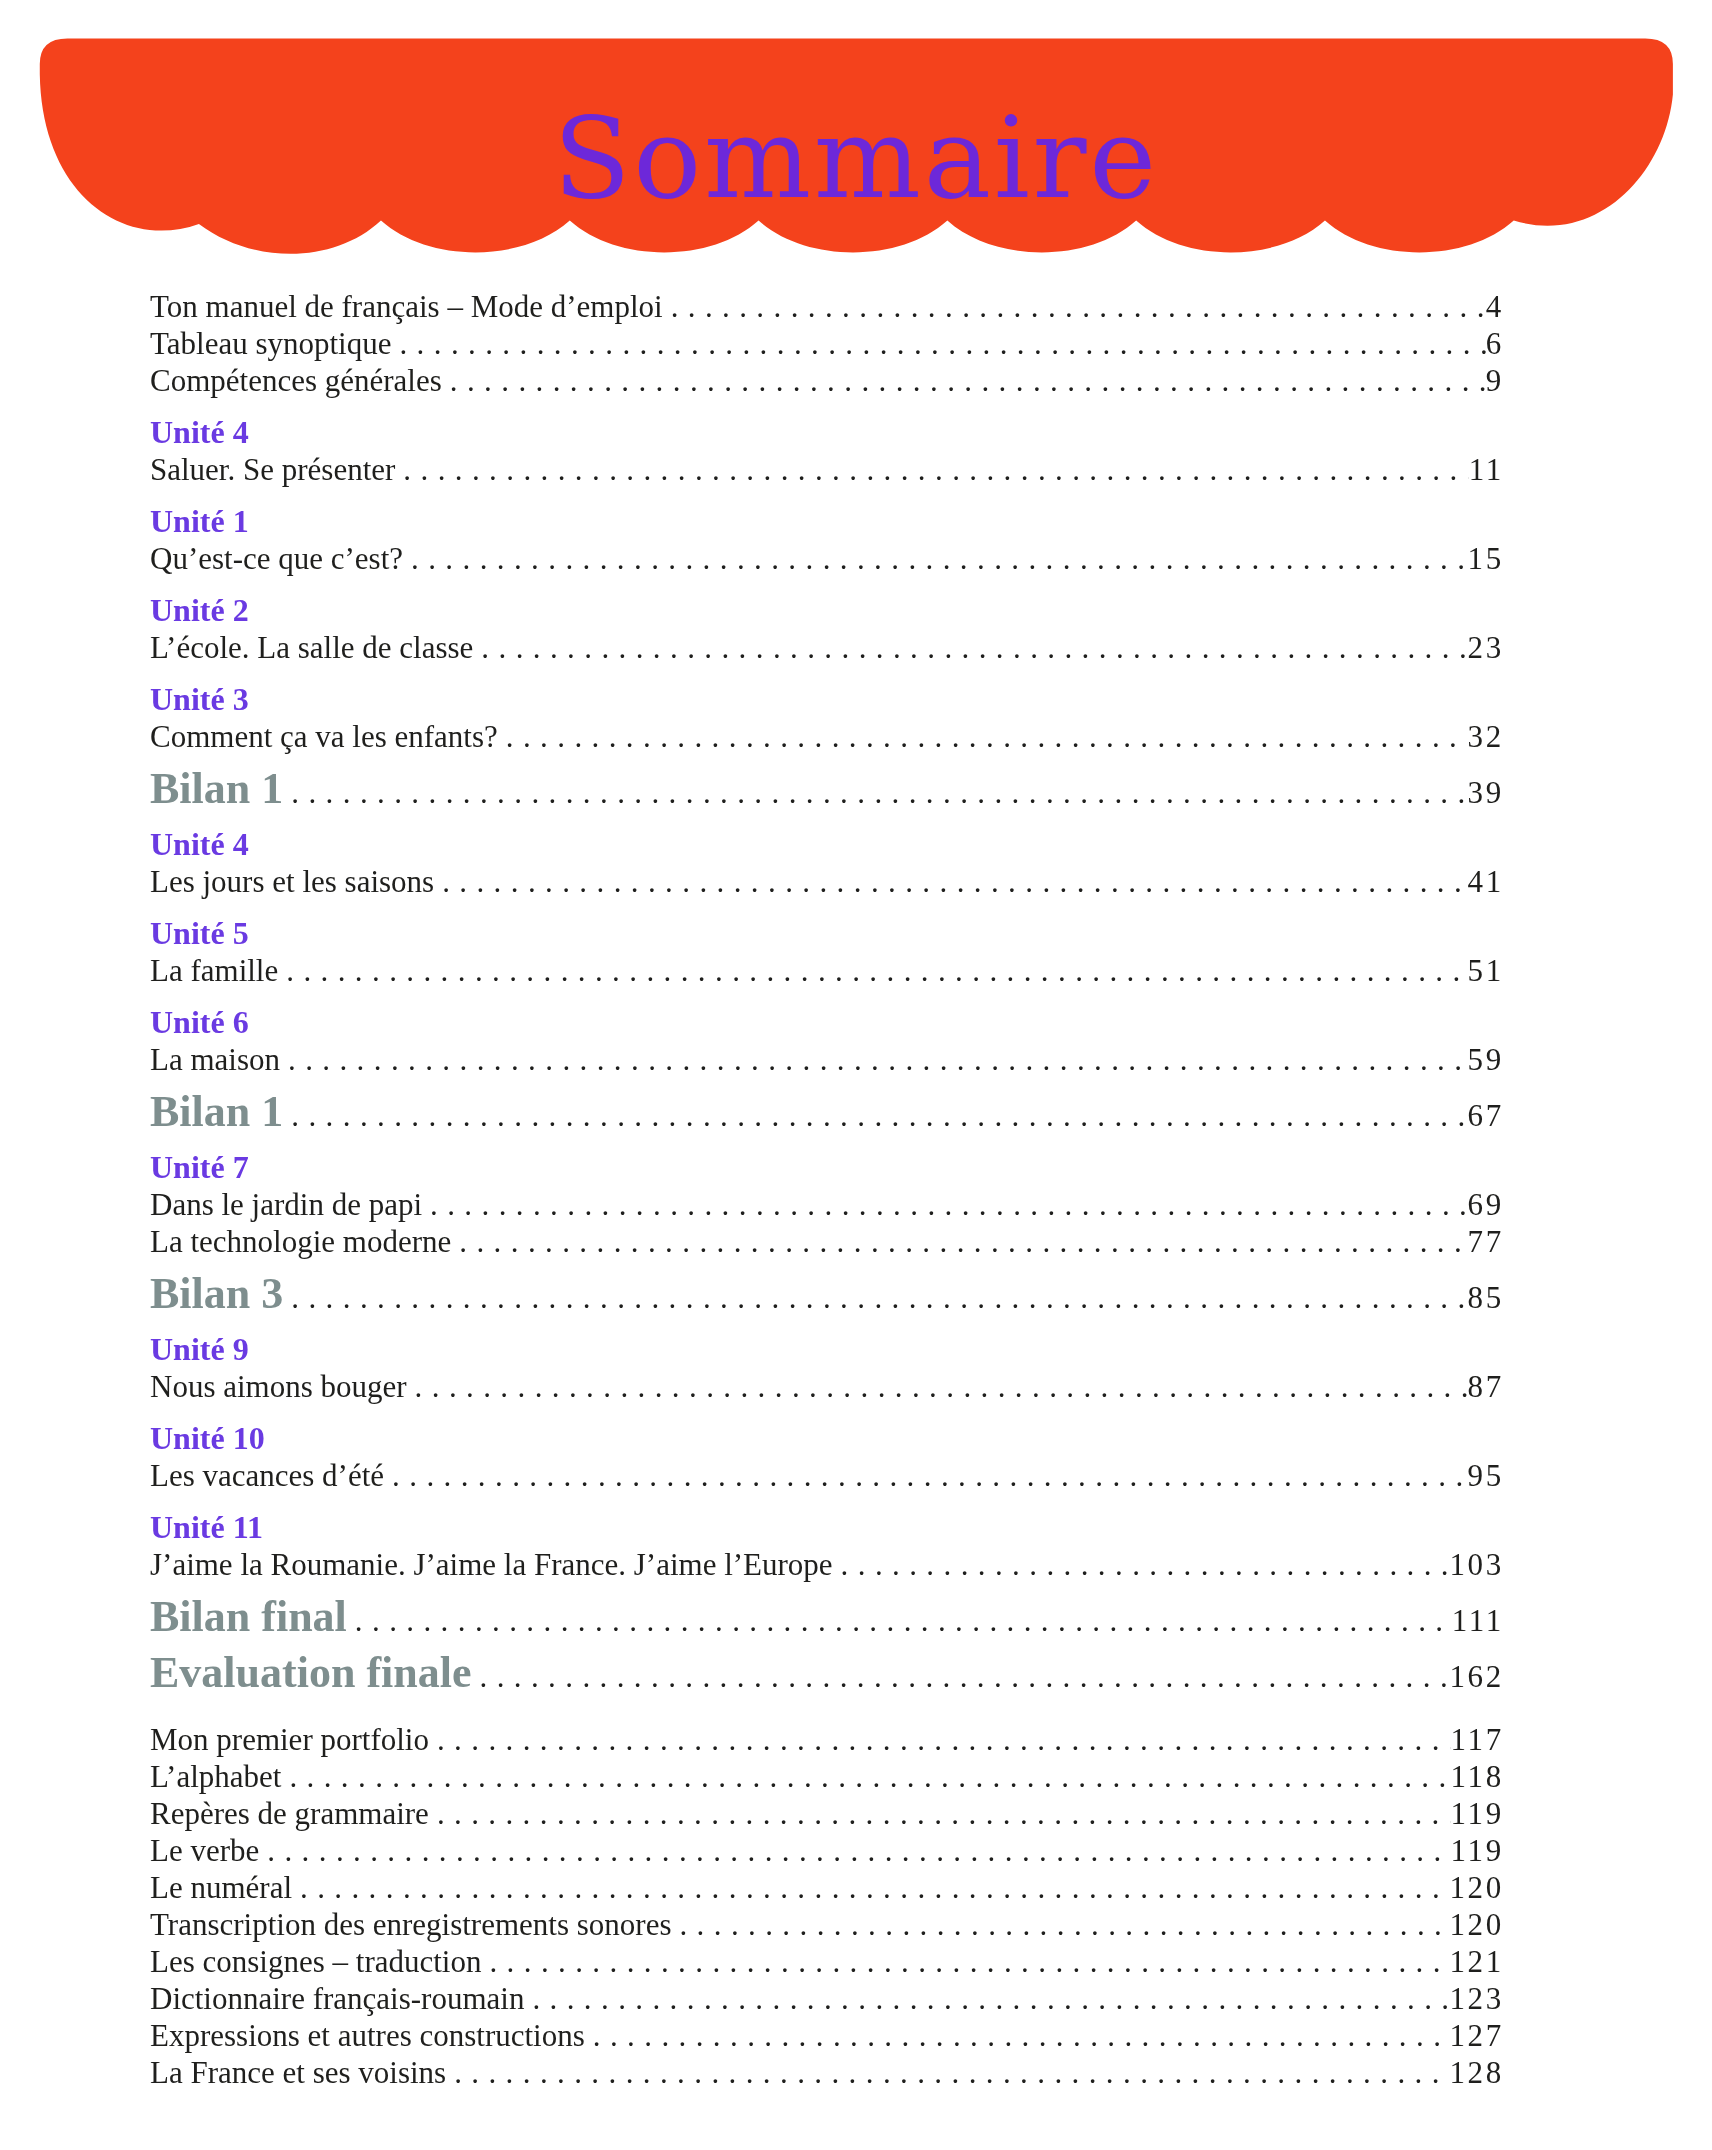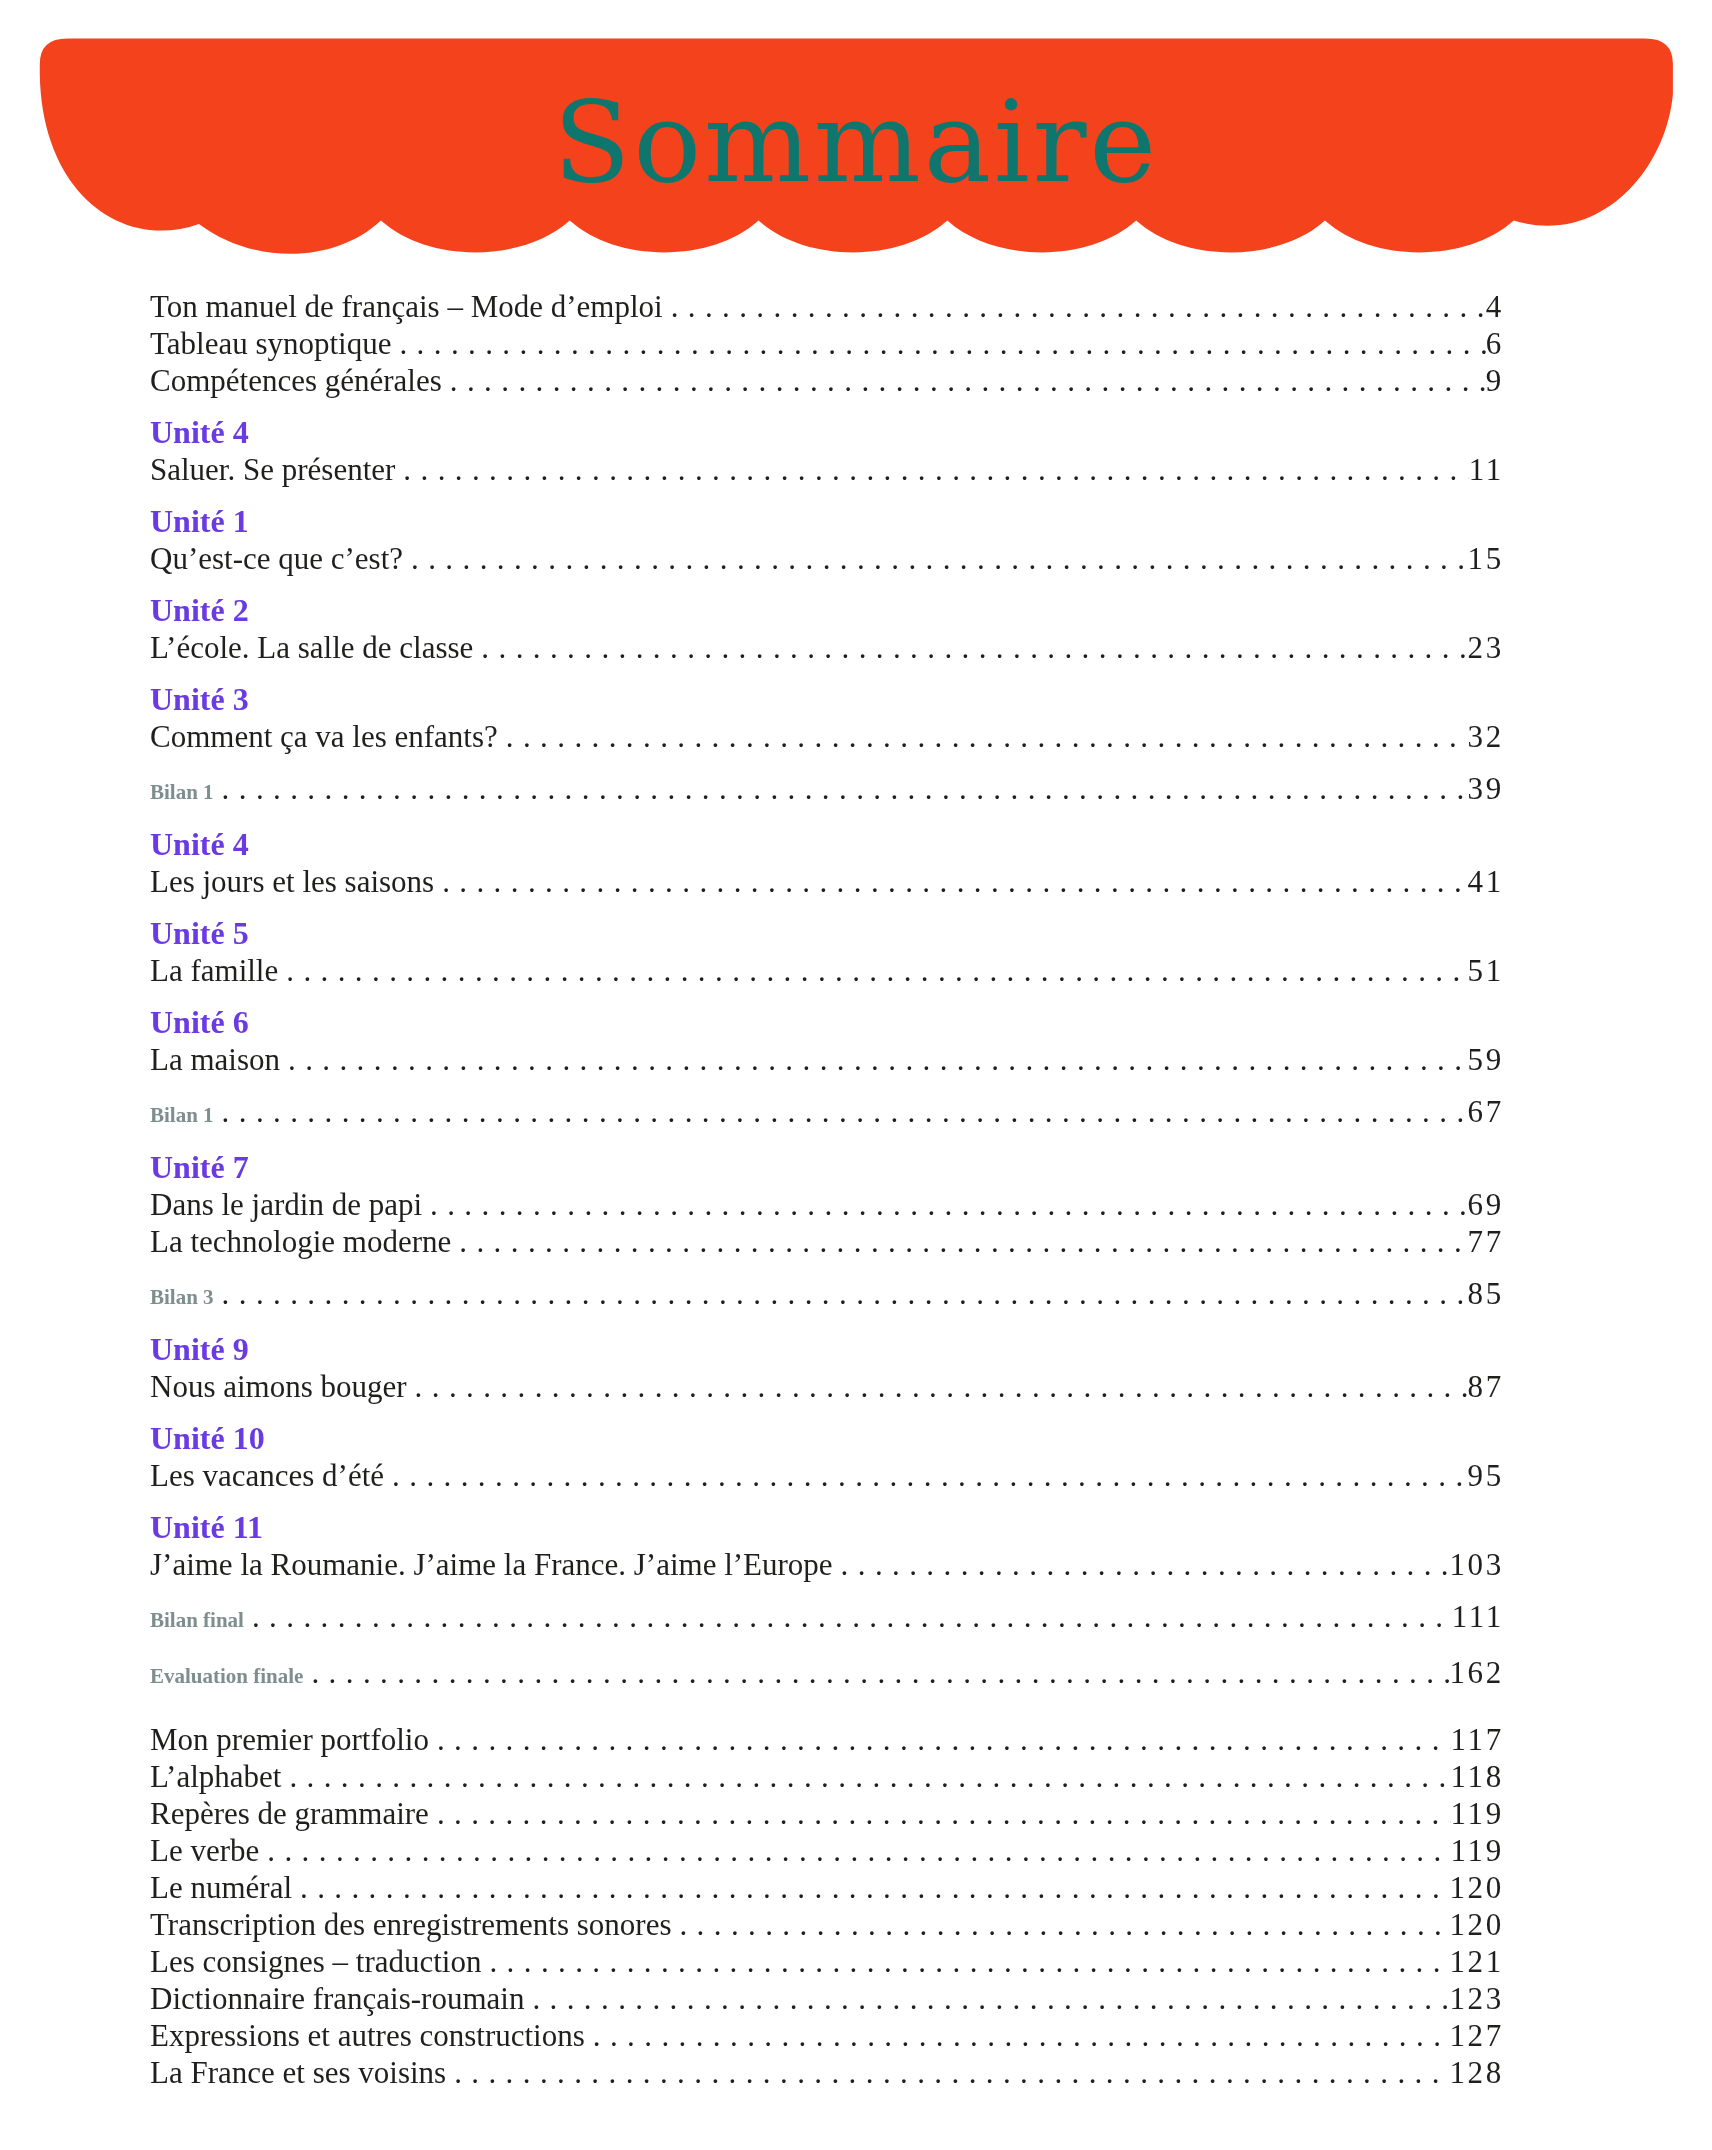--- a/index.html
+++ b/index.html
@@ -14,25 +14,25 @@
     width:1712px;height:2151px;
     background:#ffffff;
     overflow:hidden;
     font-family:"Liberation Serif","DejaVu Serif",serif;
     color:var(--ink);
   }
   .banner{position:absolute;top:0;left:0;width:1712px;height:290px;}
   .banner svg{display:block;width:100%;height:100%;}
   .banner path{fill:var(--banner-red);}
   .page-title{
-    position:absolute;top:80px;left:0;width:1712px;
+    position:absolute;top:96px;left:0;width:1712px;
     text-align:center;
     font-family:"DejaVu Serif","Liberation Serif",serif;
     font-size:113px;line-height:1.1;
-    color:#0f766e;
+    color:#6d28d9;
     letter-spacing:2.7px;
   }
   .toc{
     position:absolute;
     left:150px;right:208px;top:288px;
   }
   .row{
     display:flex;align-items:baseline;
     font-size:31px;line-height:37px;
     white-space:nowrap;
@@ -55,21 +55,21 @@
   .row.unit{margin-top:15px;}
   .row.unit .label{
     color:var(--unit-purple);
     font-weight:bold;
     font-size:32px;
   }
   .row.bilan{margin-top:15px;}
   .row.bilan .label{
     color:var(--bilan-gray);
     font-weight:bold;
-    font-size:21px;
+    font-size:44px;
   }
   .row.backstart{margin-top:26px;}
 </style>
 </head>
 <body>
 
 <div class="page">
 
   <div class="banner">
     <svg viewBox="0 0 2539 430" preserveAspectRatio="none">

